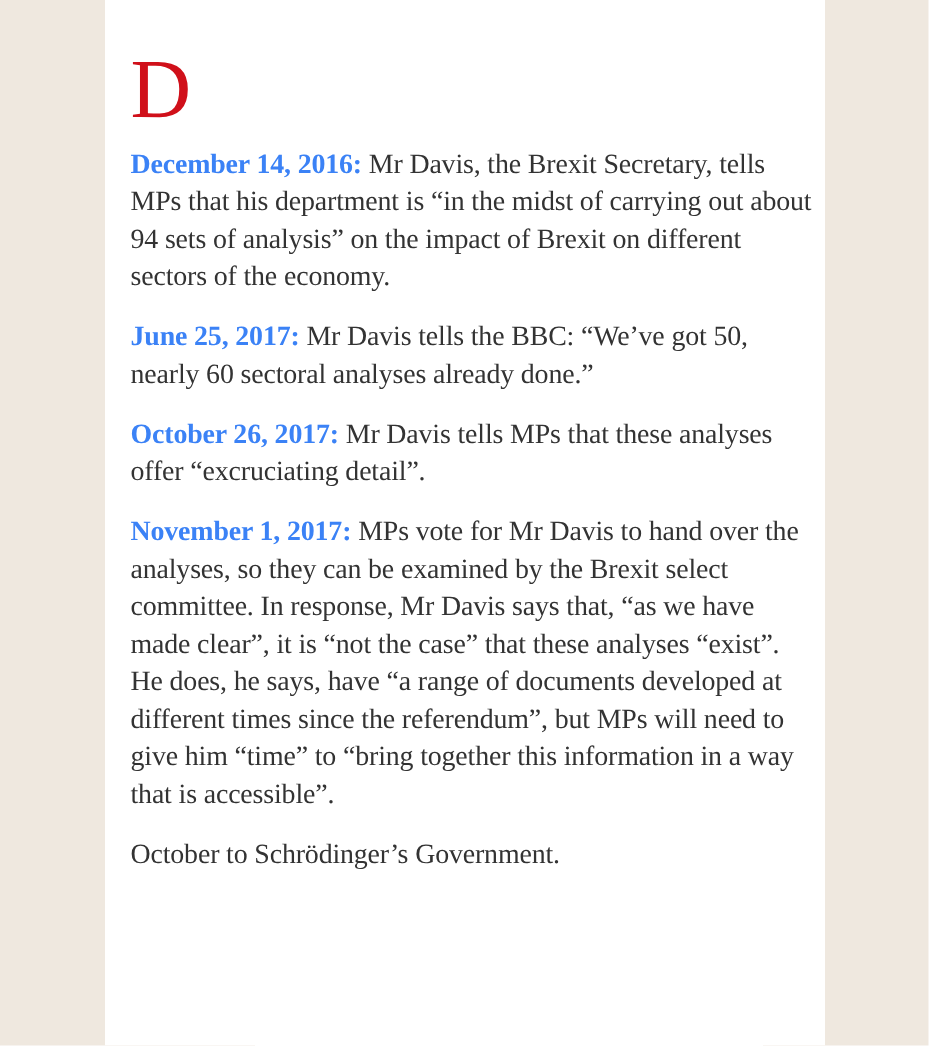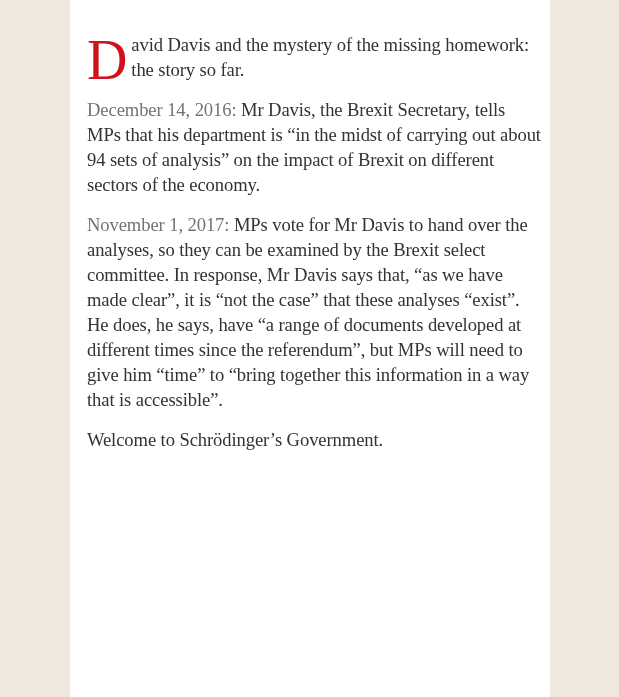--- a/index.html
+++ b/index.html
@@ -43,41 +43,47 @@
       float: left;
       color: #d0101a;
       font-family: "Liberation Serif", "DejaVu Serif", serif;
       font-size: 56px;
       line-height: 44px;
       height: 44px;
       margin: 6px 4px 0 0;
       padding: 0;
     }
     .date {
-      font-weight: normal;
-      color: #737373;
+      font-weight: bold;
+      color: #3b82f6;
     }
   </style>
 </head>
 <body>
 
 <div class="column">
   <div class="article">
 
     <p class="lead">
-      <span class="dropcap">D</span><span>avid Davis and the mystery of the missing homework: the story so far.</span>
+      <span class="dropcap">D</span>
     </p>
 
     <p>
       <span class="date">December 14, 2016:</span><span> Mr Davis, the Brexit Secretary, tells MPs that his department is “in the midst of carrying out about 94 sets of analysis” on the impact of Brexit on different sectors of the economy.</span>
     </p>
 
+    <p>
+      <span class="date">June 25, 2017:</span><span> Mr Davis tells the BBC: “We’ve got 50, nearly 60 sectoral analyses already done.”</span>
+    </p>
 
+    <p>
+      <span class="date">October 26, 2017:</span><span> Mr Davis tells MPs that these analyses offer “excruciating detail”.</span>
+    </p>
 
     <p>
       <span class="date">November 1, 2017:</span><span> MPs vote for Mr Davis to hand over the analyses, so they can be examined by the Brexit select committee. In response, Mr Davis says that, “as we have made clear”, it is “not the case” that these analyses “exist”. He does, he says, have “a range of documents developed at different times since the referendum”, but MPs will need to give him “time” to “bring together this information in a way that is accessible”.</span>
     </p>
 
 
-    <p>Welcome to Schrödinger’s Government.</p>
+    <p>October to Schrödinger’s Government.</p>
 
   </div>
 </div>
 
 </body></html>

